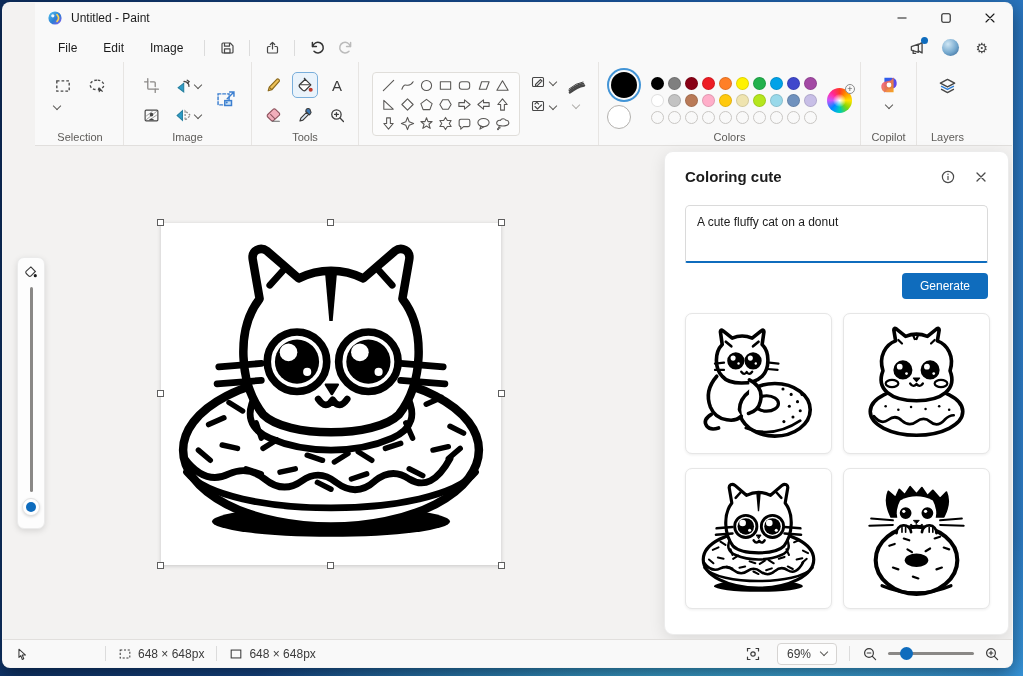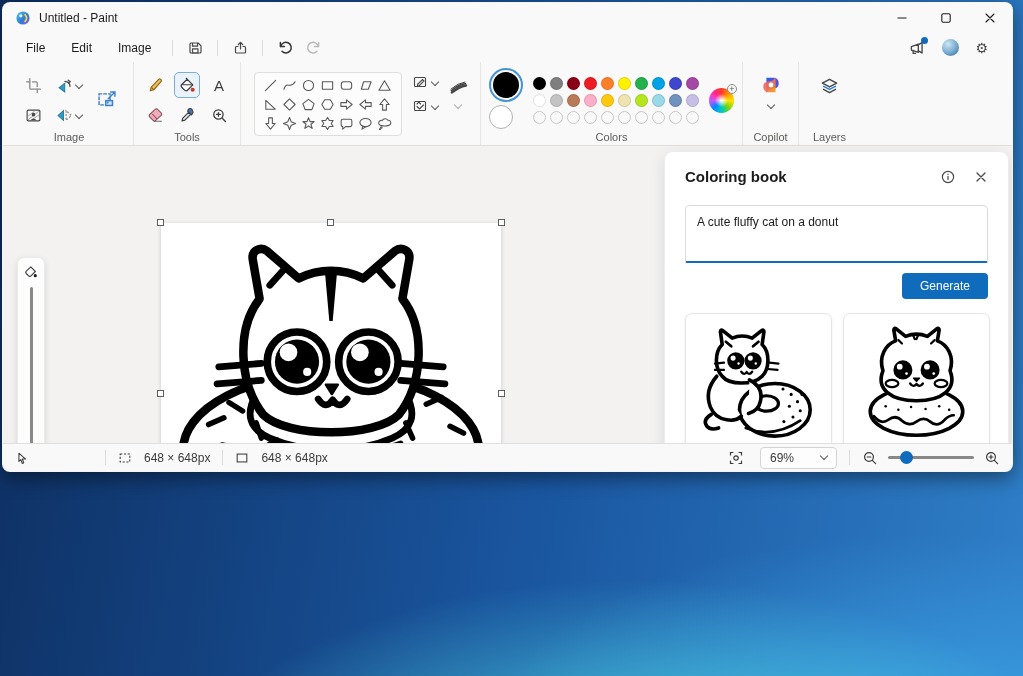--- a/index.html
+++ b/index.html
@@ -5,23 +5,23 @@
   * { margin:0; padding:0; box-sizing:border-box; }
   html,body { width:1023px; height:676px; overflow:hidden; }
   body { font-family:"Liberation Sans", sans-serif; font-size:12px; color:#1b1b1b; }
 
   .screen { position:relative; width:1023px; height:676px;
     background:
       radial-gradient(120% 90% at 62% 120%, #4fd6e0 0%, rgba(79,214,224,0) 38%),
       radial-gradient(100% 80% at 90% 115%, #3ea8e8 0%, rgba(62,168,232,0) 45%),
       linear-gradient(100deg, #0d2d5e 0%, #1a56a0 55%, #2f7fc8 100%);
   }
-  .window { position:absolute; left:2px; top:2px; width:1011px; height:470px;
+  .window { position:absolute; left:2px; top:2px; width:1011px; height:666px;
     background:#f3f2f1; border-radius:8px; overflow:hidden;
-    box-shadow:0 6px 20px rgba(0,0,0,.45); border:1px solid rgba(255,255,255,.25); }
+    box-shadow:0 6px 20px rgba(0,0,0,.45); border:1px solid rgba(255,255,255,.25);padding-left:32px; }
 
   
   .titlebar { height:30px; background:#f9f9f9; display:flex; align-items:center; padding-left:12px; }
   .titlebar .title { margin-left:8px; font-size:12px; color:#1b1b1b; }
   .wctrl { margin-left:auto; display:flex; height:30px; }
   .wbtn { width:44px; height:30px; display:flex; align-items:center; justify-content:center; cursor:pointer; }
 
   
   .menubar { height:29px; background:#f9f9f9; display:flex; align-items:center; padding:0 10px; }
   .menuitem { padding:4px 13px; border-radius:4px; color:#1b1b1b; }
@@ -95,23 +95,23 @@
     font-family:"Liberation Sans", sans-serif; padding:6px 18px; cursor:pointer; }
   .cards { margin-top:14px; display:grid; grid-template-columns:147px 147px; grid-auto-rows:141px; gap:14px 11px; }
   .card { background:#fff; border:1px solid #e6e6e6; border-radius:7px; box-shadow:0 1px 3px rgba(0,0,0,.07);
     padding:6px; cursor:pointer; }
   .card svg { width:100%; height:100%; display:block; }
 
   
   .statusbar { position:absolute; left:0; right:0; bottom:0; height:28px; background:#f9f9f9;
     border-top:1px solid #e1dfdd; display:flex; align-items:center; padding:0 12px; color:#3b3b3b; }
   .sdiv { width:1px; height:15px; background:#dcdcdc; margin:0 12px; }
-  .sseg { display:flex; align-items:flex-start; gap:12px; white-space:nowrap; }
+  .sseg { display:flex; align-items:flex-start; gap:6px; white-space:nowrap; }
   .statusright { margin-left:auto; display:flex; align-items:center; }
-  .zoombox { display:flex; align-items:center; gap:27px; border:1px solid #d6d4d2; background:#fdfdfd;
+  .zoombox { display:flex; align-items:center; gap:10px; border:1px solid #d6d4d2; background:#fdfdfd;
     border-radius:4px; height:22px; padding:0 9px; margin-left:16px; }
   .ztrack { width:86px; height:3px; background:#8a8886; border-radius:2px; position:relative; margin:0 10px; }
   .zthumb { position:absolute; left:12px; top:-5px; width:13px; height:13px; border-radius:50%; background:#0f6cbd; }
 
   .ic { display:block; }
 </style>
 </head>
 <body>
 
 <svg width="0" height="0" style="position:absolute">
@@ -245,20 +245,39 @@
           </svg>
           <span style="position:absolute;right:-2px;top:-2px;width:7px;height:7px;border-radius:50%;background:#0f6cbd"></span>
         </span>
         <span class="avatar"></span>
         <span class="gear">⚙</span>
       </div>
     </div>
 
     <div class="ribbon">
 
+      <div class="rgroup" style="min-width:86px">
+        <div style="display:flex;gap:8px;margin-top:4px">
+          <div class="icbtn">
+            <svg class="ic" width="18" height="18" viewBox="0 0 16 16" fill="none" stroke="#474747" stroke-width="1.2">
+                <rect x="2.5" y="3.5" width="11" height="9" stroke-dasharray="2.4 1.8"></rect>
+              </svg>
+          </div>
+          <div class="icbtn">
+            <svg class="ic" width="18" height="18" viewBox="0 0 16 16" fill="none" stroke="#474747" stroke-width="1.2">
+              <path d="M8 2.8 C4.2 2.8 2 4.8 2 7.2 C2 9.6 4.5 11.2 8 11.2 C11.5 11.2 14 9.6 14 7.2 C14 4.8 11.8 2.8 8 2.8 z" stroke-dasharray="2.4 1.8"></path>
+              <path d="M9.5 9.5 l3.5 3.5 M9.5 9.5 l0.6 3 l1 -1 l1.4 1" fill="#474747"></path>
+            </svg>
+          </div>
+        </div>
+        <div class="chevbox" style="align-self:flex-start;margin-left:10px;margin-top:4px">
+            <span class="chev"></span>
+          </div>
+        <span class="glabel">Selection</span>
+      </div>
 
       <div class="rgroup" style="min-width:128px">
         <div style="display:flex;align-items:center;gap:2px;margin-top:2px">
           <div class="imggrid">
             <div class="icbtn">
               <svg class="ic" width="17" height="17" viewBox="0 0 16 16" fill="none" stroke="#8a8886" stroke-width="1.2" stroke-linecap="round">
                 <path d="M4.5 1.5 v9 a1 1 0 0 0 1 1 h9"></path>
                   <path d="M1.5 4.5 h3 M11.5 11.5 v3 M7 4.5 h3.5 a1 1 0 0 1 1 1 V9"></path>
               </svg>
             </div>
@@ -599,21 +618,21 @@
         <div class="handle h-tr"></div>
         <div class="handle h-ml"></div>
         <div class="handle h-mr"></div>
         <div class="handle h-bl"></div>
         <div class="handle h-bc"></div>
         <div class="handle h-br"></div>
       </div>
 
       <div class="panel">
         <div class="panelhead">
-          <span class="paneltitle">Coloring book</span>
+          <span class="paneltitle">Coloring cute</span>
           <span class="hicons">
             <svg class="ic" width="16" height="16" viewBox="0 0 16 16" fill="none" stroke="#4a4a4a" stroke-width="1.2">
               <circle cx="8" cy="8" r="5.6"></circle>
                 <path d="M8 7.4 v3.2" stroke-linecap="round"></path>
                 <circle cx="8" cy="5.3" r=".7" fill="#4a4a4a" stroke="none"></circle>
             </svg>
             <svg class="ic" width="14" height="14" viewBox="0 0 14 14">
                 <path d="M3 3 L11 11 M11 3 L3 11" stroke="#4a4a4a" stroke-width="1.3" stroke-linecap="round"></path>
               </svg>
           </span>

